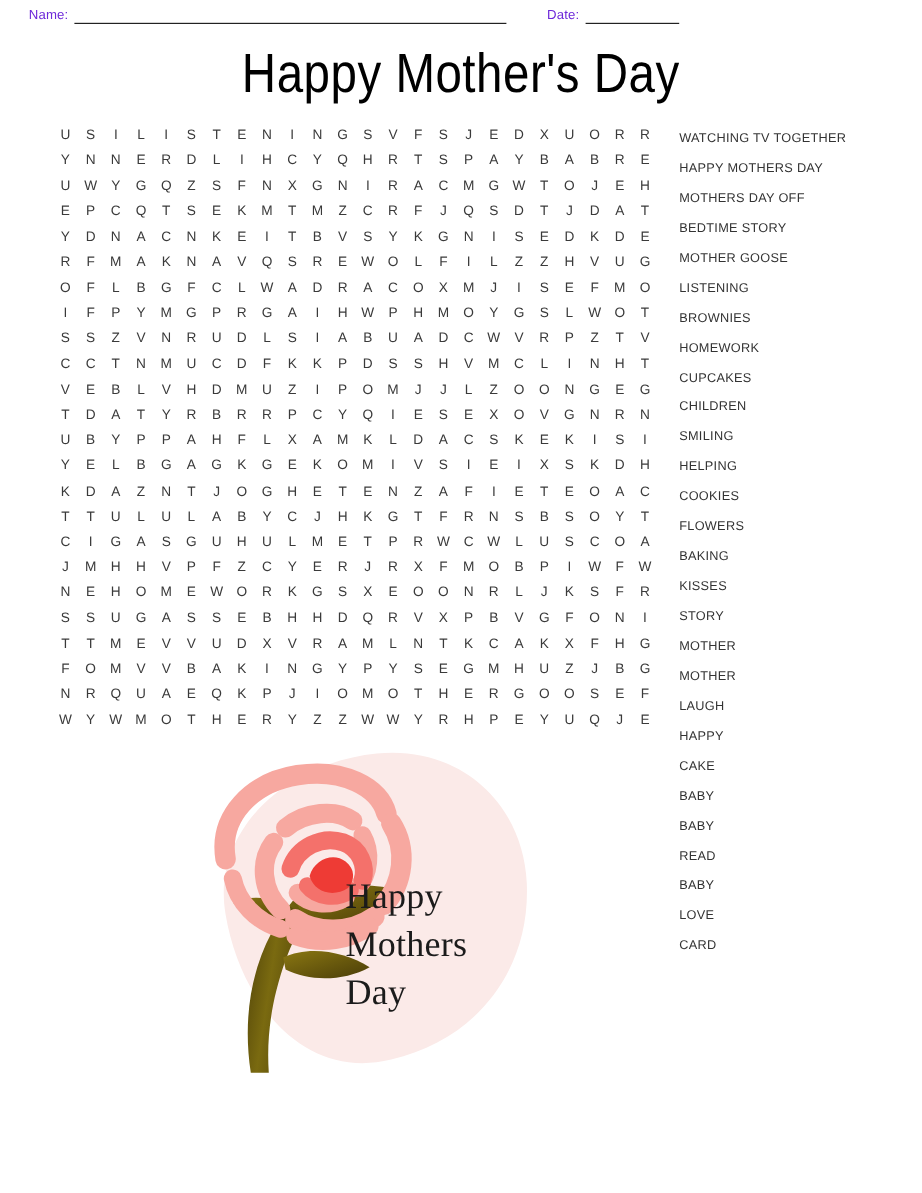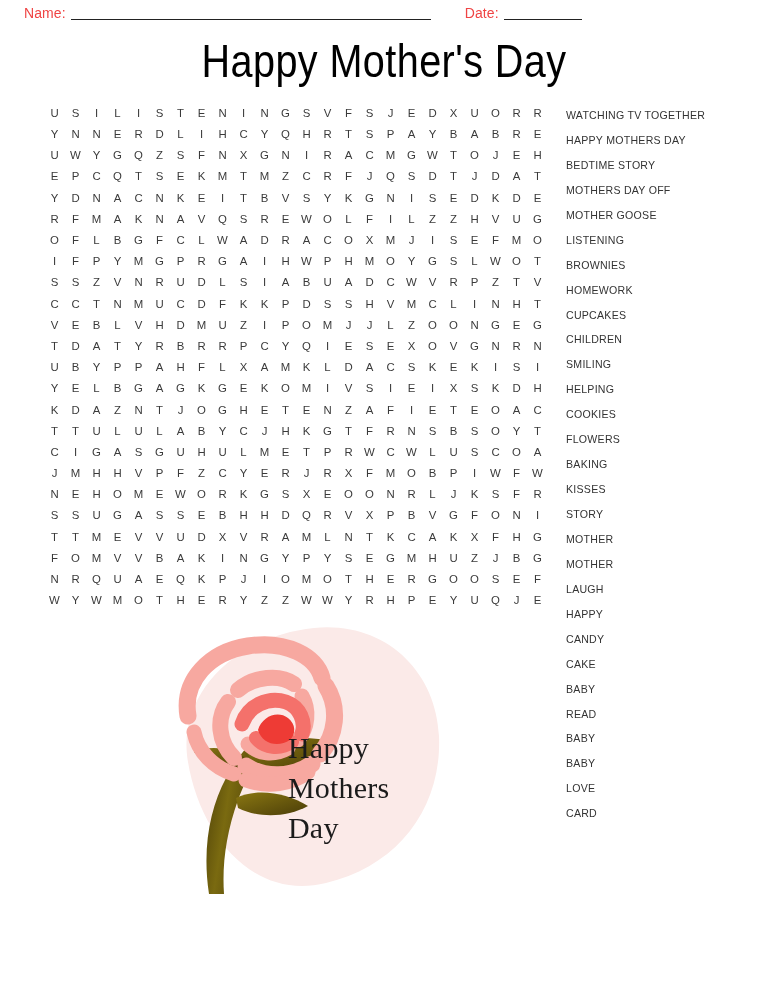--- a/index.html
+++ b/index.html
@@ -22,23 +22,23 @@
     top: 0px;
     left: 0px;
     width: 768px;
     height: 26px;
     display: flex;
     align-items: center;
     padding: 0 24px;
     box-sizing: border-box;
   }
   .nd-label {
-    font-size: 14px;
+    font-size: 11px;
     font-weight: 400;
-    color: #ef4444;
+    color: #6d28d9;
     white-space: nowrap;
     letter-spacing: 0.1px;
   }
   .nd-rule {
     border-bottom: 1.3px solid #222;
     height: 13px;
     margin-left: 5px;
   }
   .nd-rule.name-rule { width: 360px; }
   .nd-rule.date-rule { width: 78px; }
@@ -710,44 +710,43 @@
     <div class="cell">Y</div>
     <div class="cell">U</div>
     <div class="cell">Q</div>
     <div class="cell">J</div>
     <div class="cell">E</div>
   </div>
 
 <div class="wordlist">
     <div class="word">WATCHING TV TOGETHER</div>
     <div class="word">HAPPY MOTHERS DAY</div>
+    <div class="word">MOTHERS DAY OFF</div>
     <div class="word">BEDTIME STORY</div>
-    <div class="word">MOTHERS DAY OFF</div>
     <div class="word">MOTHER GOOSE</div>
     <div class="word">LISTENING</div>
     <div class="word">BROWNIES</div>
     <div class="word">HOMEWORK</div>
     <div class="word">CUPCAKES</div>
     <div class="word">CHILDREN</div>
     <div class="word">SMILING</div>
     <div class="word">HELPING</div>
     <div class="word">COOKIES</div>
     <div class="word">FLOWERS</div>
     <div class="word">BAKING</div>
     <div class="word">KISSES</div>
     <div class="word">STORY</div>
     <div class="word">MOTHER</div>
     <div class="word">MOTHER</div>
     <div class="word">LAUGH</div>
     <div class="word">HAPPY</div>
-    <div class="word">CANDY</div>
     <div class="word">CAKE</div>
     <div class="word">BABY</div>
+    <div class="word">BABY</div>
     <div class="word">READ</div>
-    <div class="word">BABY</div>
     <div class="word">BABY</div>
     <div class="word">LOVE</div>
     <div class="word">CARD</div>
   </div>
 
 <div class="rose-art">
   <svg viewBox="0 0 312 300" xmlns="http://www.w3.org/2000/svg">
     <defs>
       <linearGradient id="stemGrad" x1="0" y1="0" x2="1" y2="0.4">
         <stop offset="0%" stop-color="#4A3D08"></stop>

